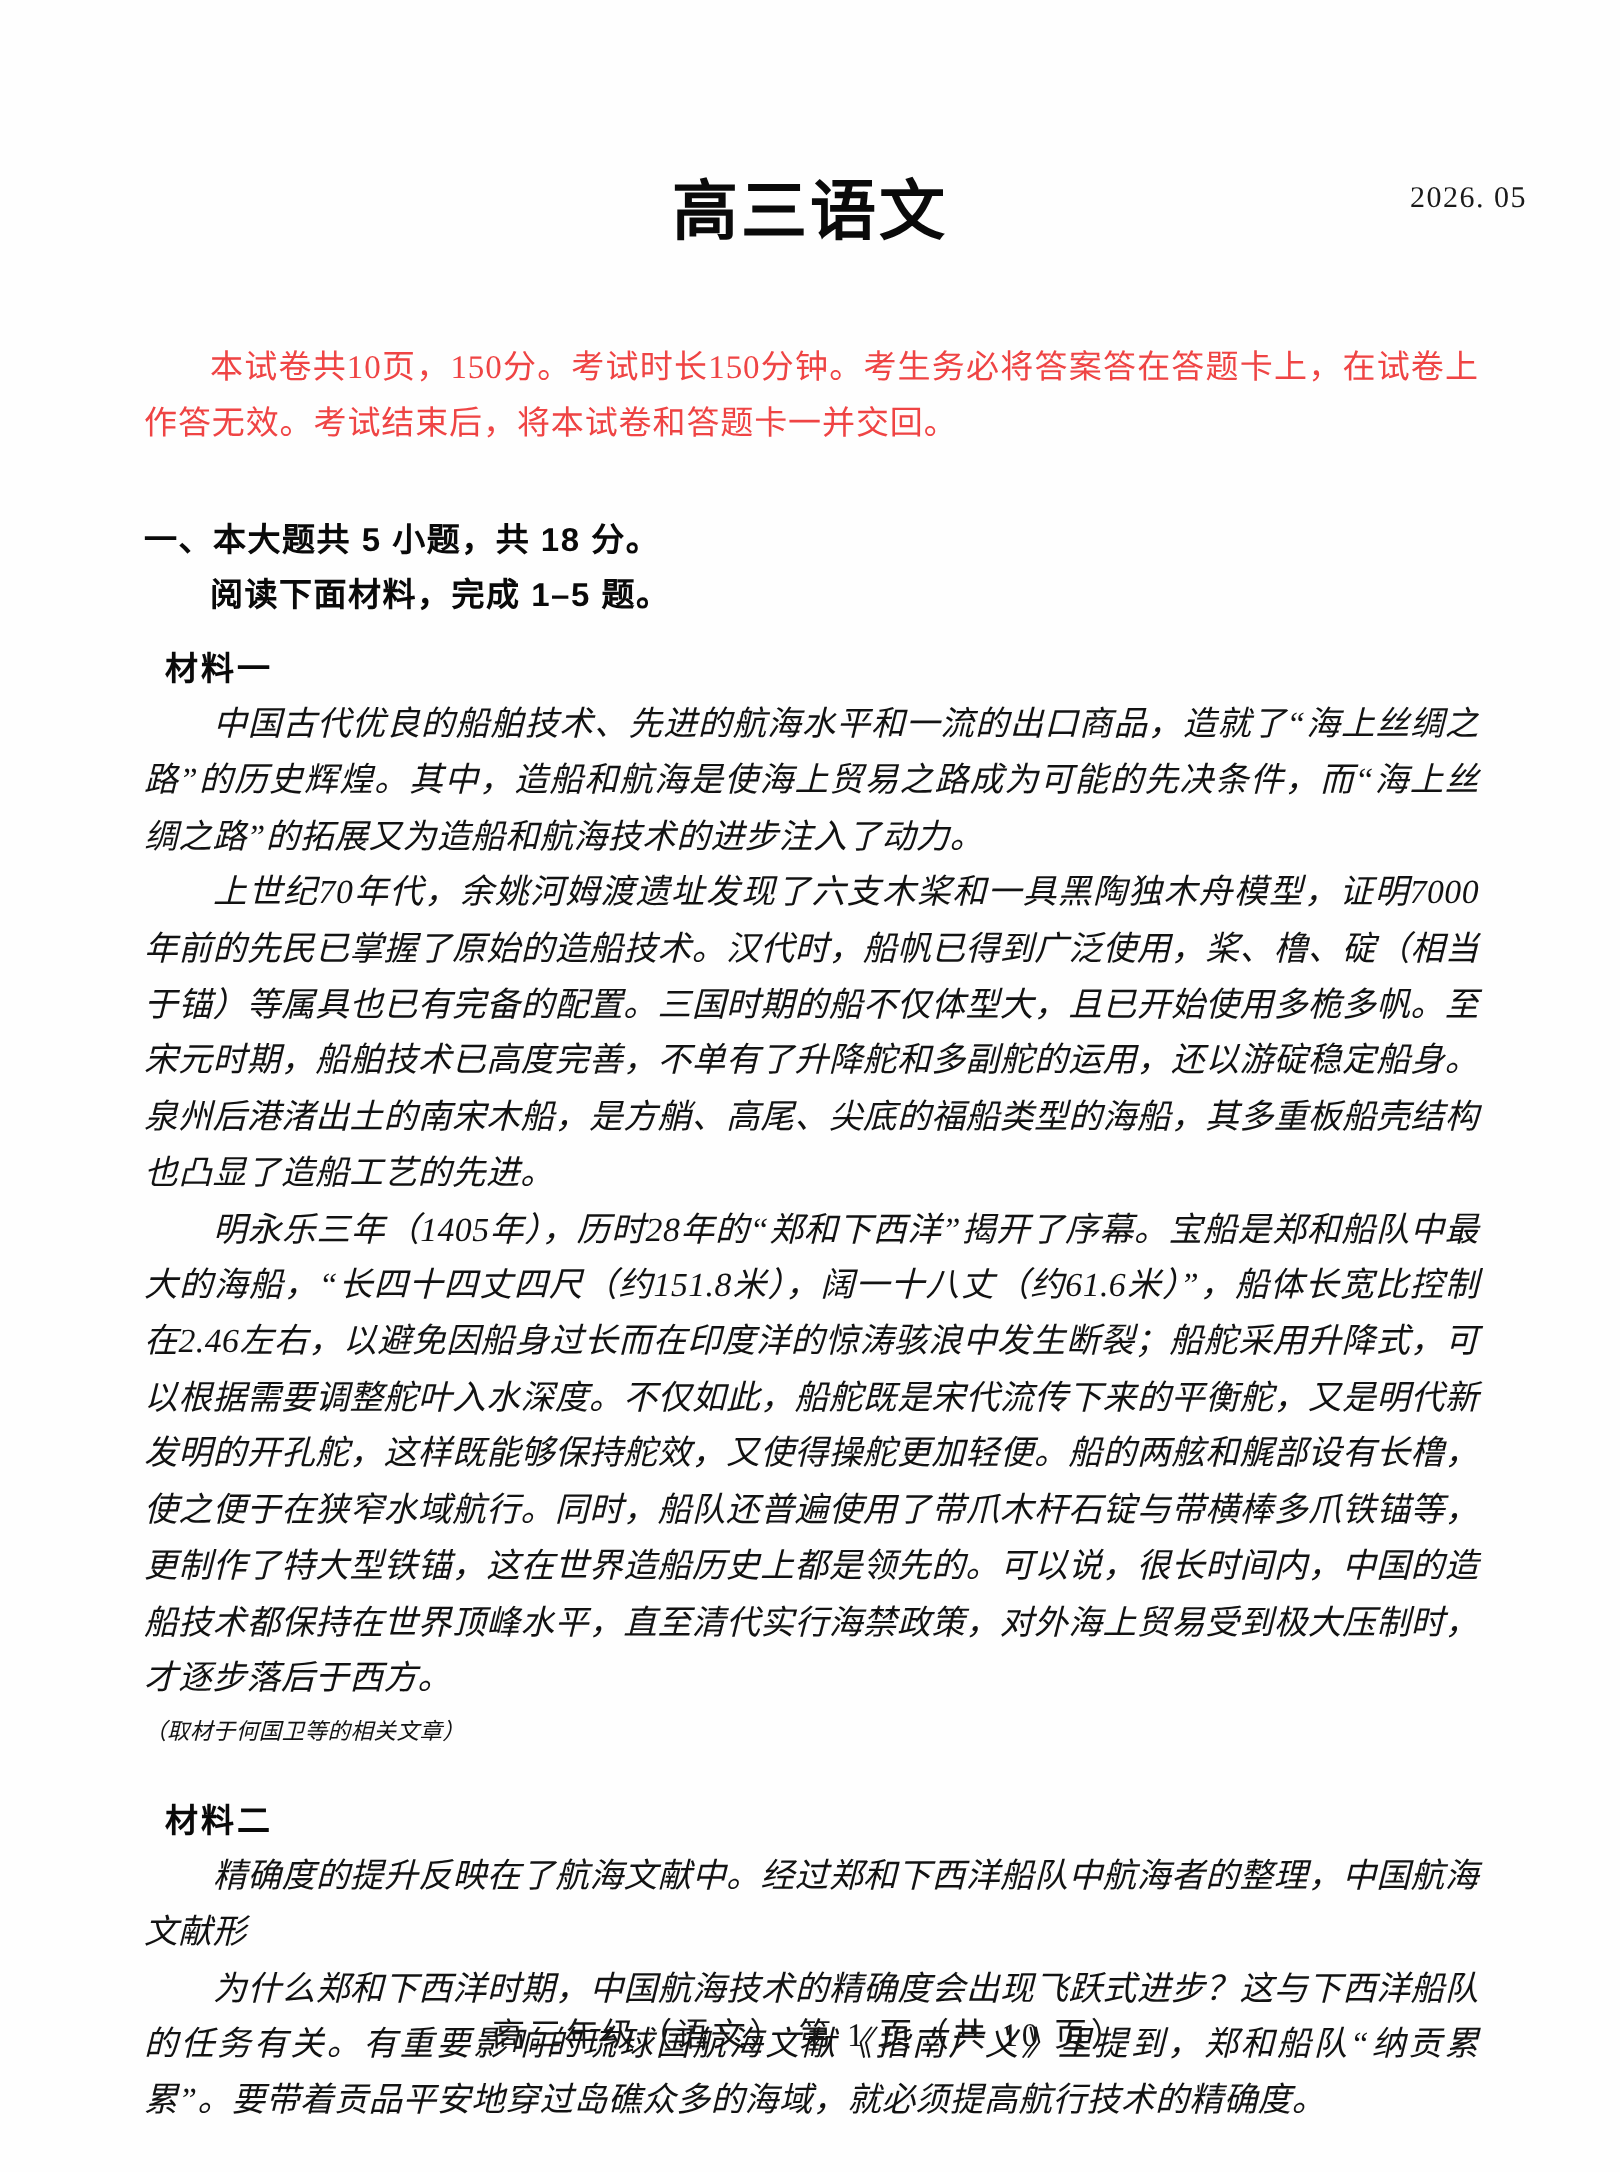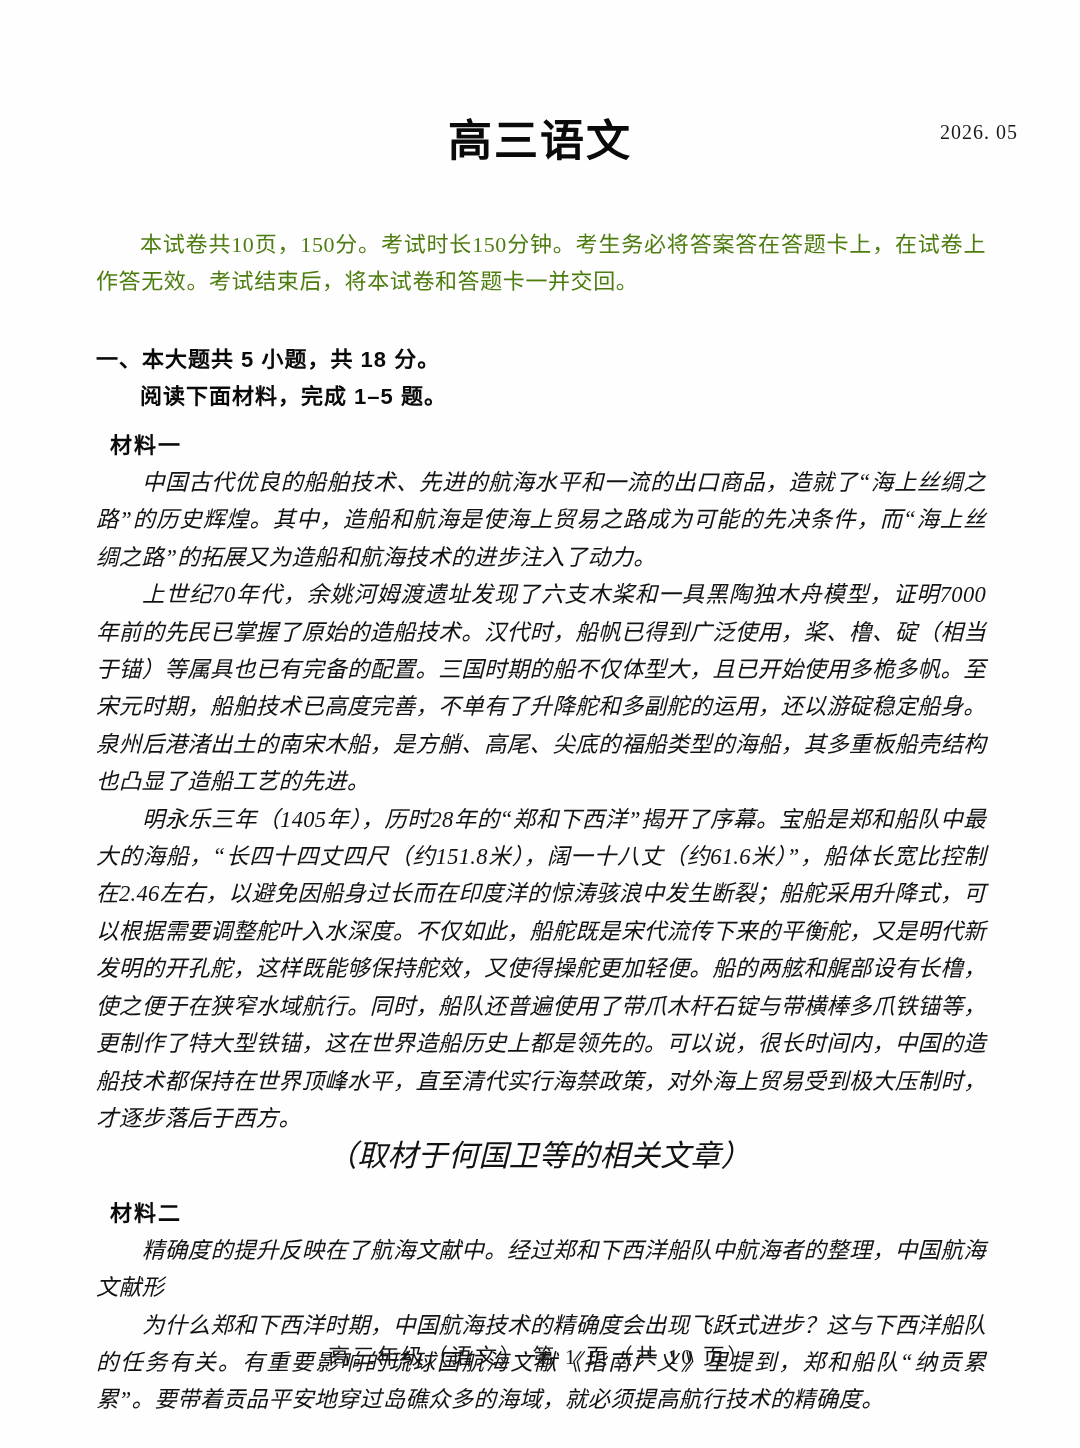--- a/index.html
+++ b/index.html
@@ -74,21 +74,21 @@
   }
 
   .notice {
     font-family: "Liberation Serif", "DejaVu Serif", serif;
     font-size: 22px;
     line-height: 37px;
     text-indent: 44px;
     text-align: justify;
     text-justify: inter-ideograph;
     letter-spacing: 0.6px;
-    color: #4d7c0f;
+    color: #ef4444;
     margin: 0 0 0 0;
   }
 
   .section-head {
     font-family: "Liberation Sans", "DejaVu Sans", sans-serif;
     font-size: 22px;
     font-weight: bold;
     line-height: 37px;
     letter-spacing: 1px;
     color: #0a0a0a;
@@ -124,25 +124,25 @@
     text-align: justify;
     text-justify: inter-ideograph;
     letter-spacing: 0.3px;
     color: #121212;
     margin: 0;
   }
 
   .attribution {
     font-family: "Liberation Serif", "DejaVu Serif", serif;
     font-style: italic;
-    font-size: 30px;
+    font-size: 15px;
     line-height: 37.4px;
     letter-spacing: 0.3px;
     color: #121212;
-    text-align: center;
+    text-align: left;
     margin: 0;
     padding-right: 4px;
   }
 
   .spacer-sm { height: 12px; }
   .spacer-md { height: 20px; }
 
   
   .footer {
     position: absolute;

